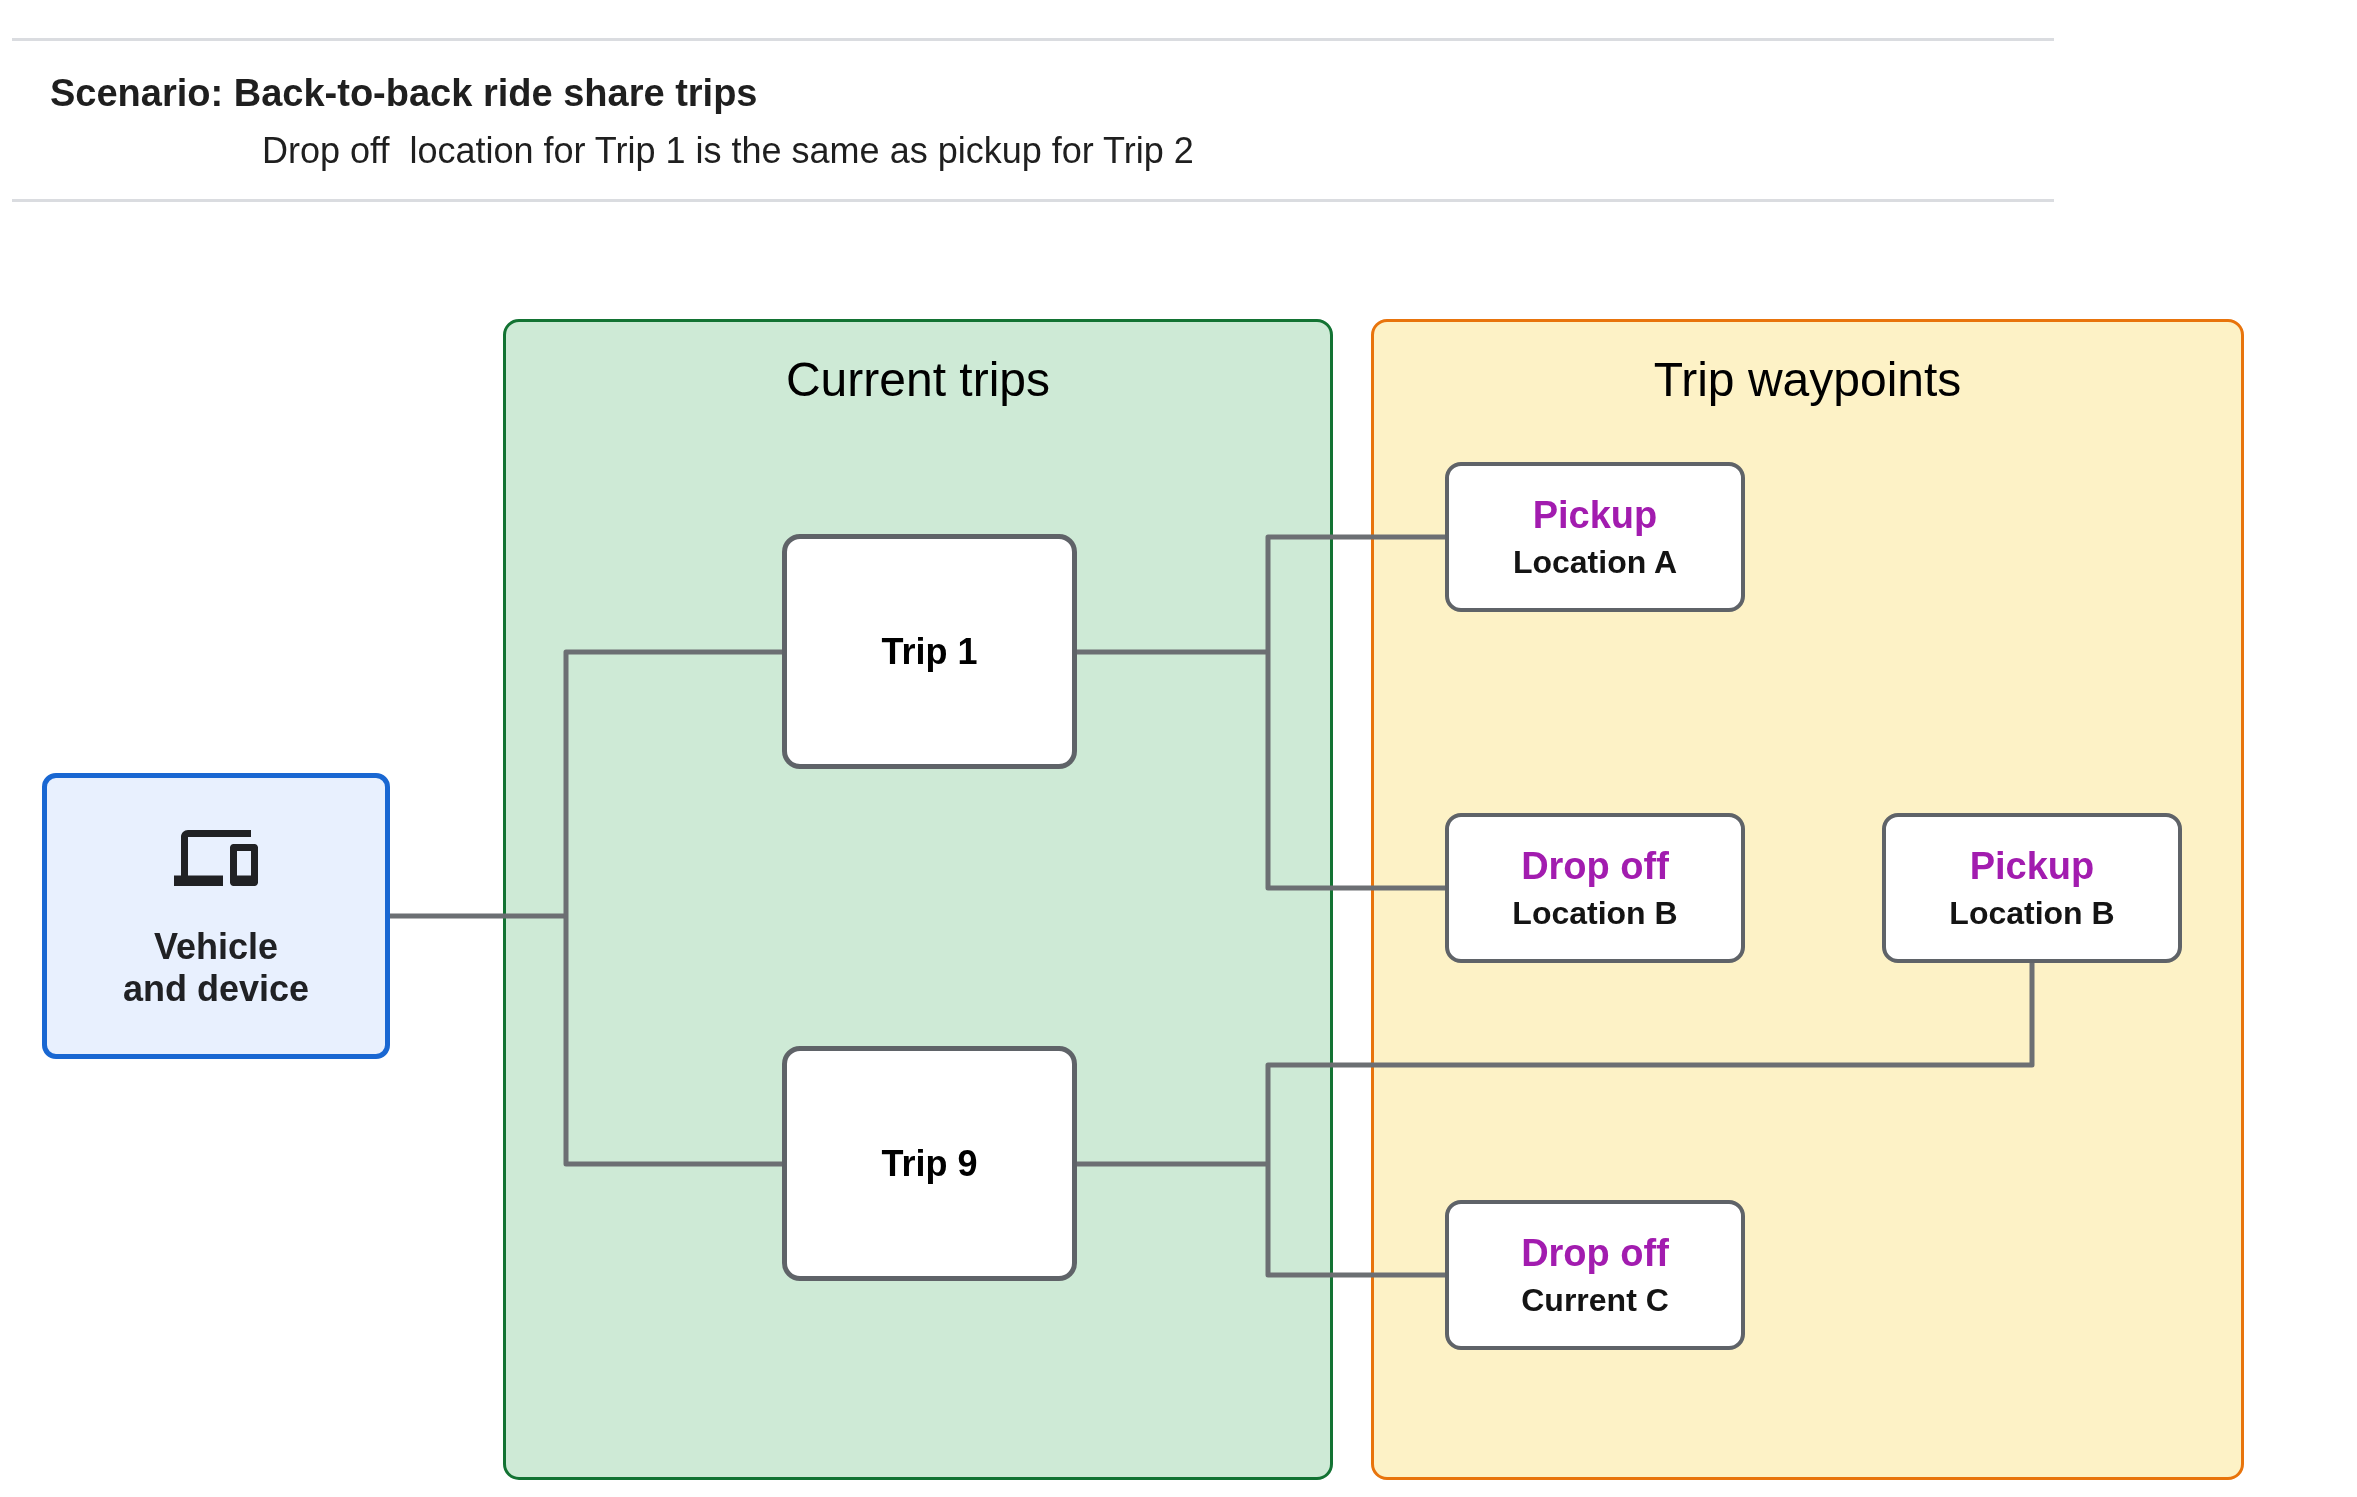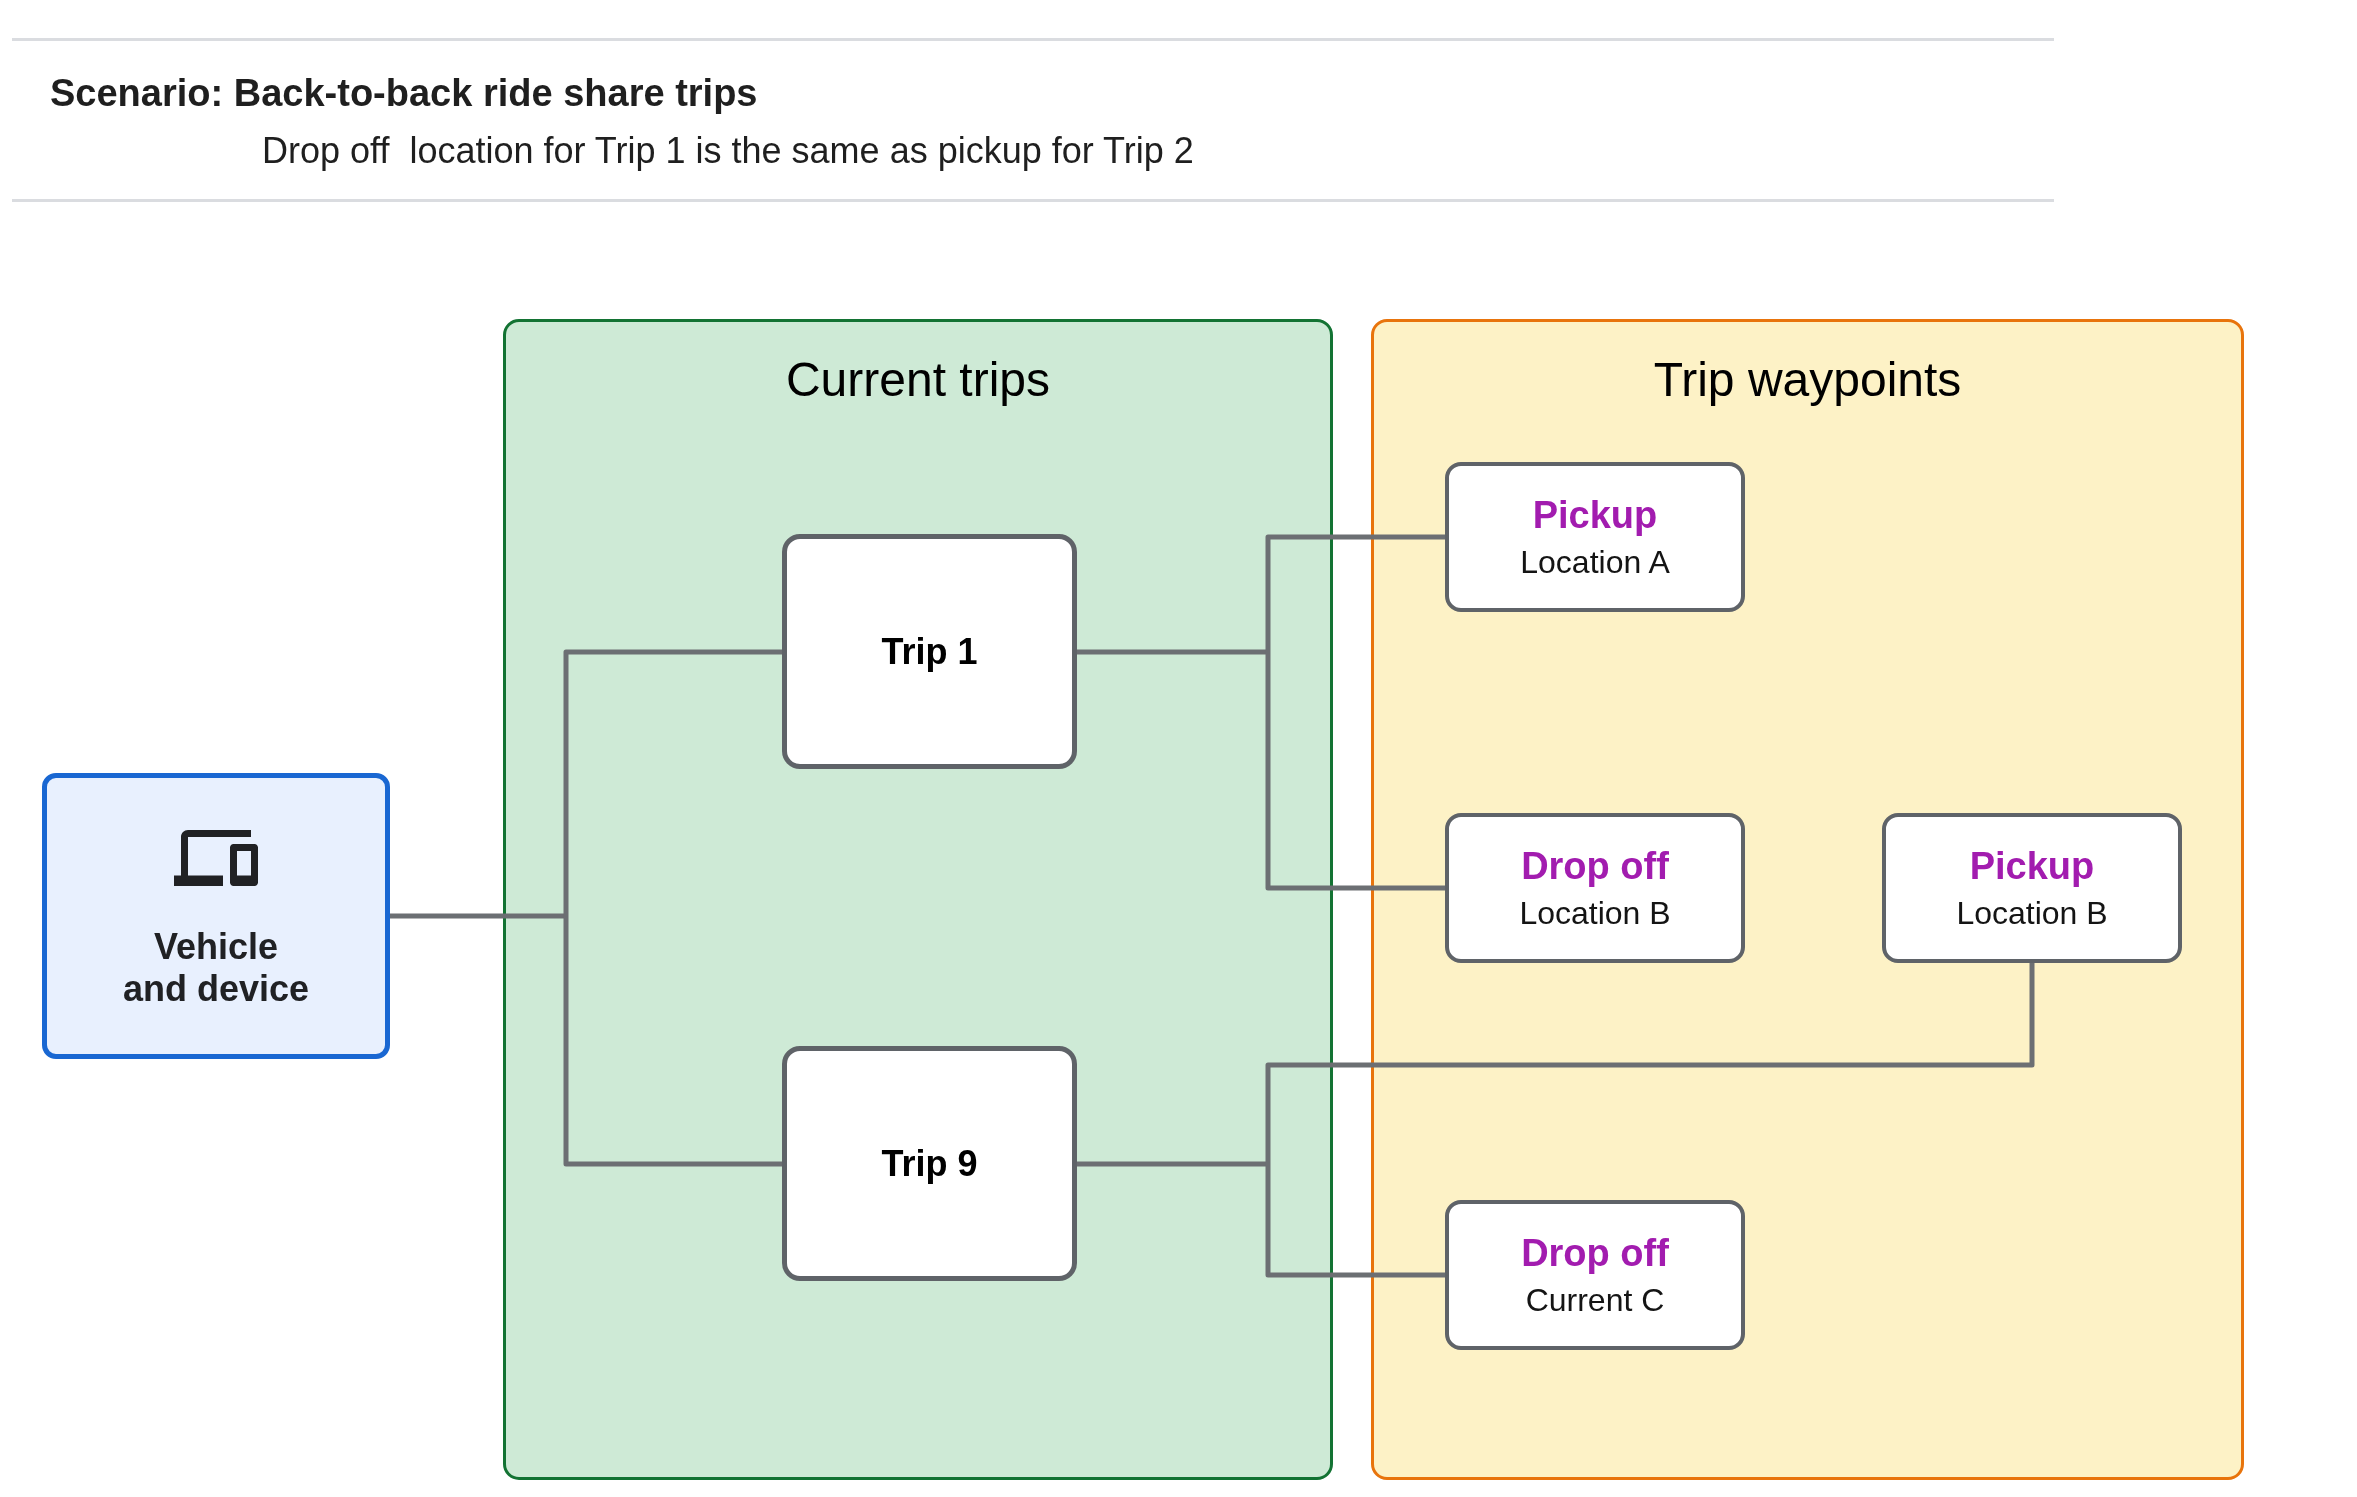--- a/index.html
+++ b/index.html
@@ -30,21 +30,21 @@
         display:flex;flex-direction:column;align-items:center;justify-content:center;text-align:center;}
   .node.vehicle{left:42px;top:773px;width:348px;height:286px;border:5px solid var(--vehicle-border);
         border-radius:14px;background:var(--vehicle-fill);justify-content:flex-start;padding-top:38px;}
   .vehicle-icon{margin-bottom:26px;}
   .vehicle-label{font-size:36px;font-weight:700;line-height:42px;color:#202124;white-space:pre-line;}
   .node.trip{left:782px;width:295px;height:235px;border:5px solid var(--node-border);border-radius:18px;}
   .node.trip .trip-label{font-size:36px;font-weight:700;color:#000;text-align:right;}
   .trip1{top:534px;} .trip2{top:1046px;}
   .node.waypoint{width:300px;height:150px;border:4px solid var(--node-border);border-radius:16px;}
   .wp-title{font-size:38px;font-weight:700;color:#a21caf;}
-  .wp-sub{font-size:32px;font-weight:400;margin-top:7px;color:#141414;}
+  .wp-sub{font-size:32px;font-weight:700;margin-top:7px;color:#141414;}
   .wpA{left:1445px;top:462px;} .wpB1{left:1445px;top:813px;}
   .wpB2{left:1882px;top:813px;} .wpC{left:1445px;top:1200px;}
 </style>
 </head>
 <body>
 
 <div class="canvas">
 
   <div class="divider" style="top:38px"></div>
   <div class="hdr-title">Scenario: Back-to-back ride share trips</div>

